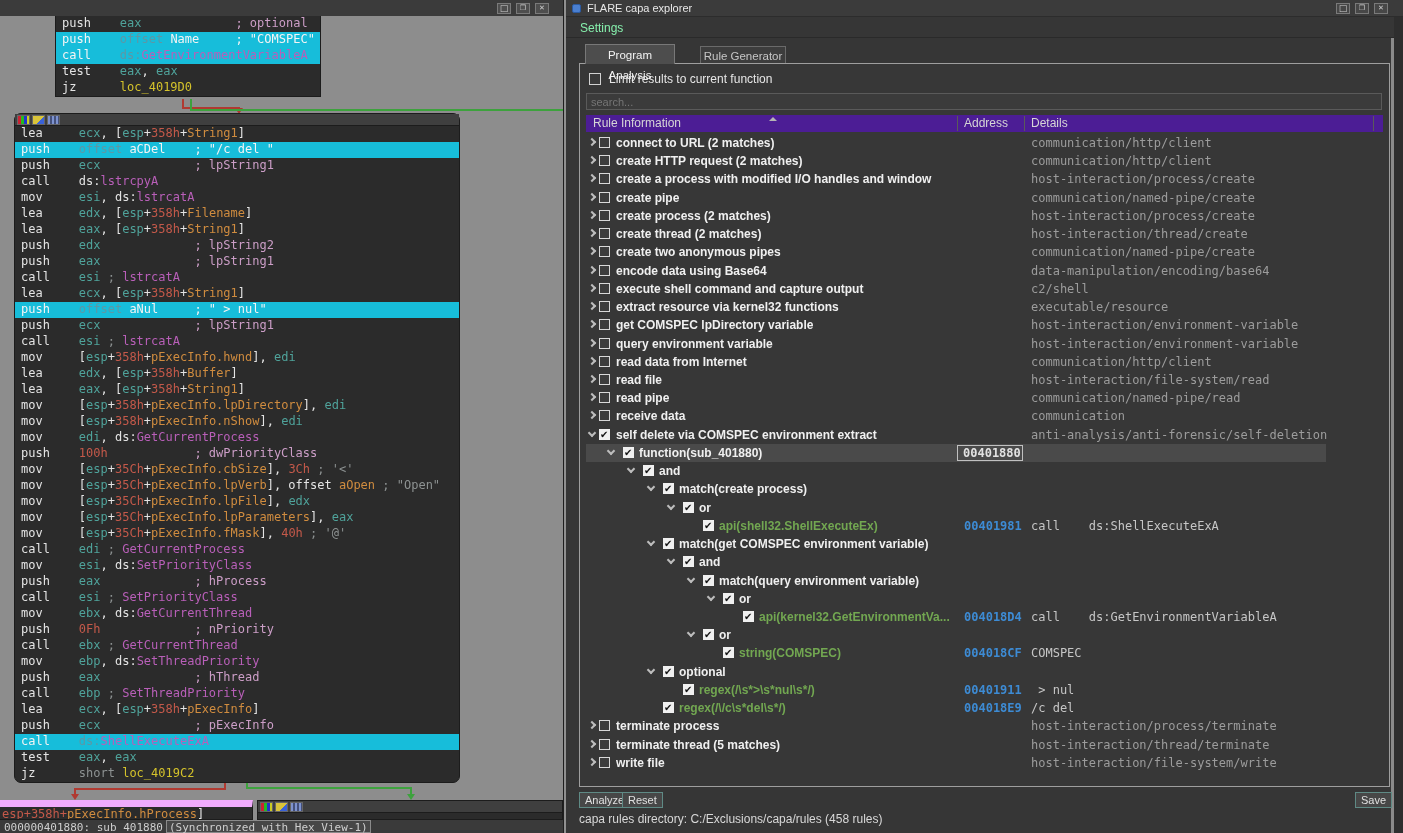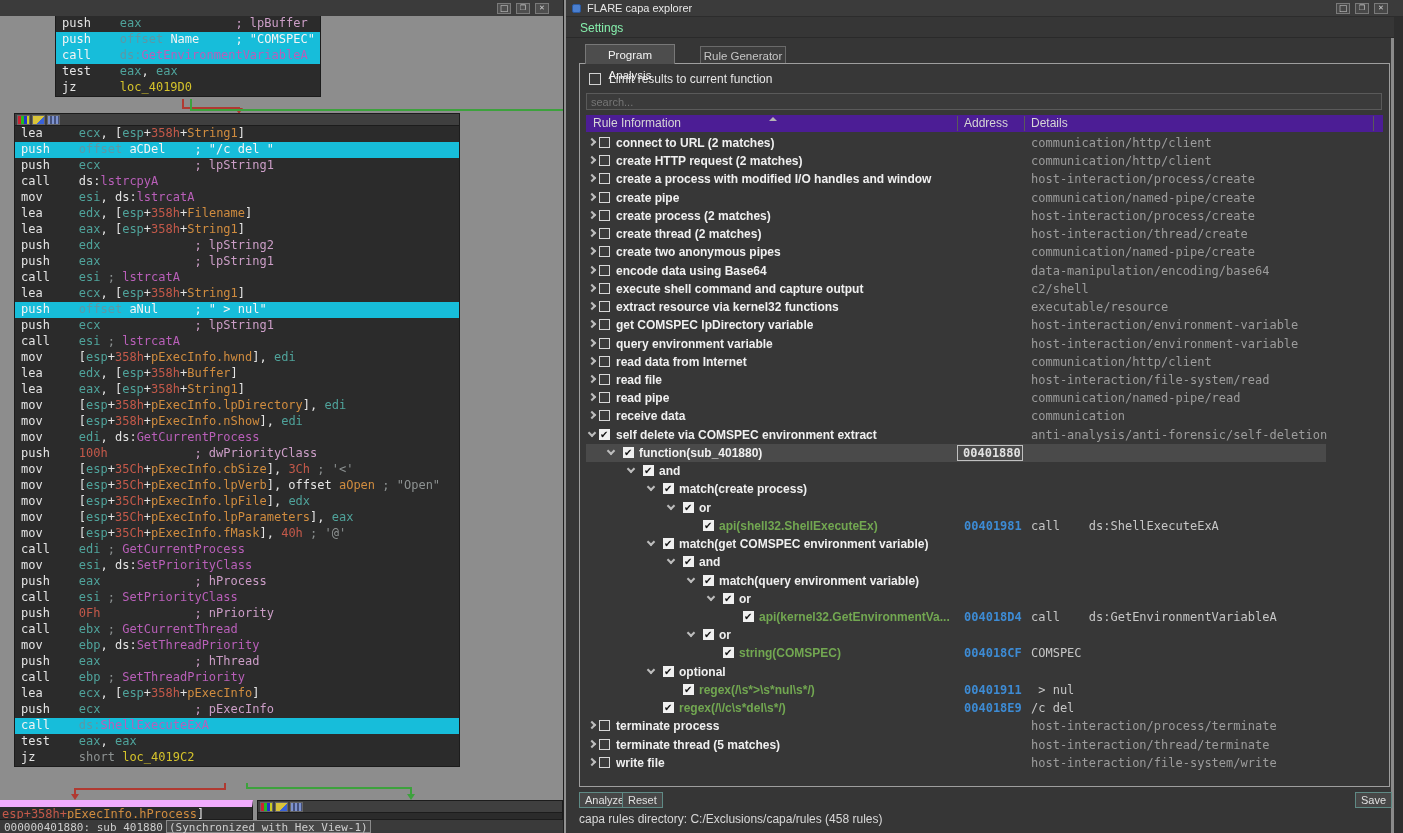--- a/index.html
+++ b/index.html
@@ -108,35 +108,35 @@
 <div id="ida-root">
   <div class="ida-titlebar">
     <span class="winbtn btn-max" style="left:497px;"></span>
     <span class="winbtn btn-float" style="left:516px;"></span>
     <span class="winbtn btn-close" style="left:535px;"></span>
   </div>
 
   <div class="graph-canvas">
 
     <div class="asm-block" id="top-block" style="left:55px;top:0;width:266px;border-top:none;">
-        <div class="aline"><span class="cw">push    </span><span class="cr">eax</span><span class="cw">             </span><span class="cc">; lpBuffer</span></div>
+        <div class="aline"><span class="cw">push    </span><span class="cr">eax</span><span class="cw">             </span><span class="cc">; optional</span></div>
         <div class="aline hl"><span class="cw">push    </span><span class="cd">offset </span><span class="cw">Name</span><span class="cw">     </span><span class="cw">; "COMSPEC"</span></div>
         <div class="aline hl"><span class="cw">call    </span><span class="cd">ds:</span><span class="ci">GetEnvironmentVariableA</span></div>
         <div class="aline"><span class="cw">test    </span><span class="cr">eax</span><span class="cw">, </span><span class="cr">eax</span></div>
         <div class="aline"><span class="cw">jz      </span><span class="cy">loc_4019D0</span></div>
       </div>
 
     <div class="edge" style="left:182px;top:83px;width:2px;height:10px;background:var(--edge_red);"></div>
     <div class="edge" style="left:182px;top:91px;width:58px;height:2px;background:var(--edge_red);"></div>
     <div class="edge" style="left:238px;top:91px;width:2px;height:5px;background:var(--edge_red);"></div>
     <div class="arrowdown" style="left:235px;top:92px;border-top:6px solid var(--edge_red);"></div>
     <div class="edge" style="left:190px;top:83px;width:2px;height:12px;background:var(--edge_green);"></div>
     <div class="edge" style="left:190px;top:93px;width:373px;height:2px;background:var(--edge_green);"></div>
 
-    <div class="asm-block" id="main-block" style="left:14px;top:97px;width:446px;">
+    <div class="asm-block" id="main-block" style="left:14px;top:97px;width:446px;border-radius:7px;">
       <div class="block-header">
         <div class="gicons">
           <div class="gic gic-colors"></div>
           <div class="gic gic-edit"></div>
           <div class="gic gic-hex"></div>
         </div>
       </div>
       <div id="main-block-lines">
           <div class="aline"><span class="cw">lea     </span><span class="cr">ecx</span><span class="cw">, [</span><span class="cr">esp</span><span class="cw">+</span><span class="cn">358h</span><span class="cw">+</span><span class="cv">String1</span><span class="cw">]</span></div>
           <div class="aline hl"><span class="cw">push    </span><span class="cd">offset </span><span class="cw">aCDel</span><span class="cw">    </span><span class="cw">; "/c del "</span></div>
@@ -161,20 +161,21 @@
           <div class="aline"><span class="cw">push    </span><span class="cn">100h</span><span class="cw">            </span><span class="cc">; dwPriorityClass</span></div>
           <div class="aline"><span class="cw">mov     </span><span class="cw">[</span><span class="cr">esp</span><span class="cw">+</span><span class="cn">35Ch</span><span class="cw">+</span><span class="cv">pExecInfo.cbSize</span><span class="cw">], </span><span class="cn">3Ch</span><span class="cw"> </span><span class="cg">; '&lt;'</span></div>
           <div class="aline"><span class="cw">mov     </span><span class="cw">[</span><span class="cr">esp</span><span class="cw">+</span><span class="cn">35Ch</span><span class="cw">+</span><span class="cv">pExecInfo.lpVerb</span><span class="cw">], offset </span><span class="cv">aOpen</span><span class="cw"> </span><span class="cg">; "Open"</span></div>
           <div class="aline"><span class="cw">mov     </span><span class="cw">[</span><span class="cr">esp</span><span class="cw">+</span><span class="cn">35Ch</span><span class="cw">+</span><span class="cv">pExecInfo.lpFile</span><span class="cw">], </span><span class="cr">edx</span></div>
           <div class="aline"><span class="cw">mov     </span><span class="cw">[</span><span class="cr">esp</span><span class="cw">+</span><span class="cn">35Ch</span><span class="cw">+</span><span class="cv">pExecInfo.lpParameters</span><span class="cw">], </span><span class="cr">eax</span></div>
           <div class="aline"><span class="cw">mov     </span><span class="cw">[</span><span class="cr">esp</span><span class="cw">+</span><span class="cn">35Ch</span><span class="cw">+</span><span class="cv">pExecInfo.fMask</span><span class="cw">], </span><span class="cn">40h</span><span class="cw"> </span><span class="cg">; '@'</span></div>
           <div class="aline"><span class="cw">call    </span><span class="cr">edi</span><span class="cw"> </span><span class="cg">; </span><span class="ci">GetCurrentProcess</span></div>
           <div class="aline"><span class="cw">mov     </span><span class="cr">esi</span><span class="cw">, </span><span class="cw">ds:</span><span class="ci">SetPriorityClass</span></div>
           <div class="aline"><span class="cw">push    </span><span class="cr">eax</span><span class="cw">             </span><span class="cc">; hProcess</span></div>
           <div class="aline"><span class="cw">call    </span><span class="cr">esi</span><span class="cw"> </span><span class="cg">; </span><span class="ci">SetPriorityClass</span></div>
+          <div class="aline"><span class="cw">mov     </span><span class="cr">ebx</span><span class="cw">, </span><span class="cw">ds:</span><span class="ci">GetCurrentThread</span></div>
           <div class="aline"><span class="cw">push    </span><span class="cn">0Fh</span><span class="cw">             </span><span class="cc">; nPriority</span></div>
           <div class="aline"><span class="cw">call    </span><span class="cr">ebx</span><span class="cw"> </span><span class="cg">; </span><span class="ci">GetCurrentThread</span></div>
           <div class="aline"><span class="cw">mov     </span><span class="cr">ebp</span><span class="cw">, </span><span class="cw">ds:</span><span class="ci">SetThreadPriority</span></div>
           <div class="aline"><span class="cw">push    </span><span class="cr">eax</span><span class="cw">             </span><span class="cc">; hThread</span></div>
           <div class="aline"><span class="cw">call    </span><span class="cr">ebp</span><span class="cw"> </span><span class="cg">; </span><span class="ci">SetThreadPriority</span></div>
           <div class="aline"><span class="cw">lea     </span><span class="cr">ecx</span><span class="cw">, [</span><span class="cr">esp</span><span class="cw">+</span><span class="cn">358h</span><span class="cw">+</span><span class="cv">pExecInfo</span><span class="cw">]</span></div>
           <div class="aline"><span class="cw">push    </span><span class="cr">ecx</span><span class="cw">             </span><span class="cc">; pExecInfo</span></div>
           <div class="aline hl"><span class="cw">call    </span><span class="cd">ds:</span><span class="ci">ShellExecuteExA</span></div>
           <div class="aline"><span class="cw">test    </span><span class="cr">eax</span><span class="cw">, </span><span class="cr">eax</span></div>
           <div class="aline"><span class="cw">jz      </span><span class="cg">short </span><span class="cy">loc_4019C2</span></div>

